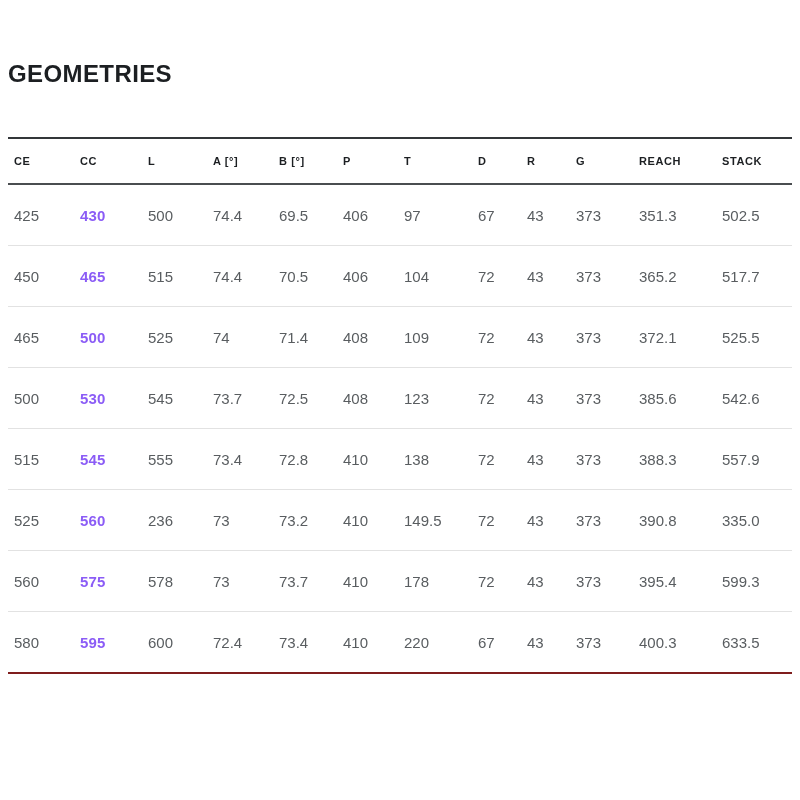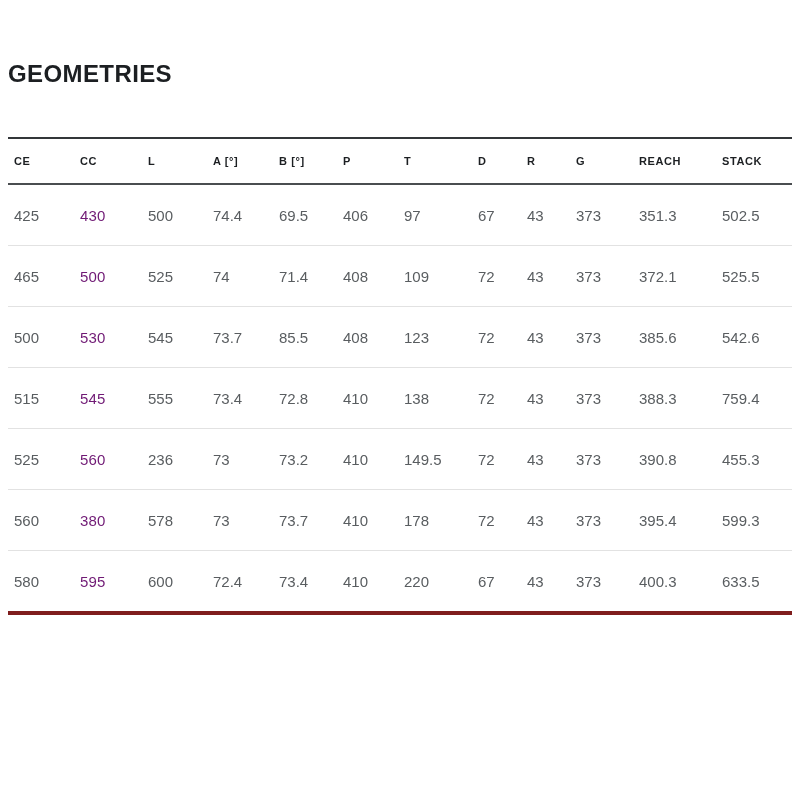--- a/index.html
+++ b/index.html
@@ -56,25 +56,25 @@
     padding: 0 0 0 6px;
     font-size: 15px;
     font-weight: normal;
     color: #595d60;
     white-space: nowrap;
   }
   table.geometry-table tbody tr + tr td {
     border-top: 1px solid #e2e2e2;
   }
   table.geometry-table tbody tr:last-child td {
-    border-bottom: 4px solid #7f1d1d;
+    border-bottom: 2px solid #7f1d1d;
   }
   table.geometry-table tbody td.emph {
-    font-weight: normal;
-    color: #701a75;
+    font-weight: bold;
+    color: #8b5cf6;
     letter-spacing: 0.2px;
   }
 </style>
 </head>
 <body>
 
 <div class="page">
   <h1 class="page-title">GEOMETRIES</h1>
 
   <table class="geometry-table">
@@ -117,78 +117,92 @@
           <td>69.5</td>
           <td>406</td>
           <td>97</td>
           <td>67</td>
           <td>43</td>
           <td>373</td>
           <td>351.3</td>
           <td>502.5</td>
         </tr>
         <tr>
+          <td>450</td>
+          <td class="emph">465</td>
+          <td>515</td>
+          <td>74.4</td>
+          <td>70.5</td>
+          <td>406</td>
+          <td>104</td>
+          <td>72</td>
+          <td>43</td>
+          <td>373</td>
+          <td>365.2</td>
+          <td>517.7</td>
+        </tr>
+        <tr>
           <td>465</td>
           <td class="emph">500</td>
           <td>525</td>
           <td>74</td>
           <td>71.4</td>
           <td>408</td>
           <td>109</td>
           <td>72</td>
           <td>43</td>
           <td>373</td>
           <td>372.1</td>
           <td>525.5</td>
         </tr>
         <tr>
           <td>500</td>
           <td class="emph">530</td>
           <td>545</td>
           <td>73.7</td>
-          <td>85.5</td>
+          <td>72.5</td>
           <td>408</td>
           <td>123</td>
           <td>72</td>
           <td>43</td>
           <td>373</td>
           <td>385.6</td>
           <td>542.6</td>
         </tr>
         <tr>
           <td>515</td>
           <td class="emph">545</td>
           <td>555</td>
           <td>73.4</td>
           <td>72.8</td>
           <td>410</td>
           <td>138</td>
           <td>72</td>
           <td>43</td>
           <td>373</td>
           <td>388.3</td>
-          <td>759.4</td>
+          <td>557.9</td>
         </tr>
         <tr>
           <td>525</td>
           <td class="emph">560</td>
           <td>236</td>
           <td>73</td>
           <td>73.2</td>
           <td>410</td>
           <td>149.5</td>
           <td>72</td>
           <td>43</td>
           <td>373</td>
           <td>390.8</td>
-          <td>455.3</td>
+          <td>335.0</td>
         </tr>
         <tr>
           <td>560</td>
-          <td class="emph">380</td>
+          <td class="emph">575</td>
           <td>578</td>
           <td>73</td>
           <td>73.7</td>
           <td>410</td>
           <td>178</td>
           <td>72</td>
           <td>43</td>
           <td>373</td>
           <td>395.4</td>
           <td>599.3</td>

